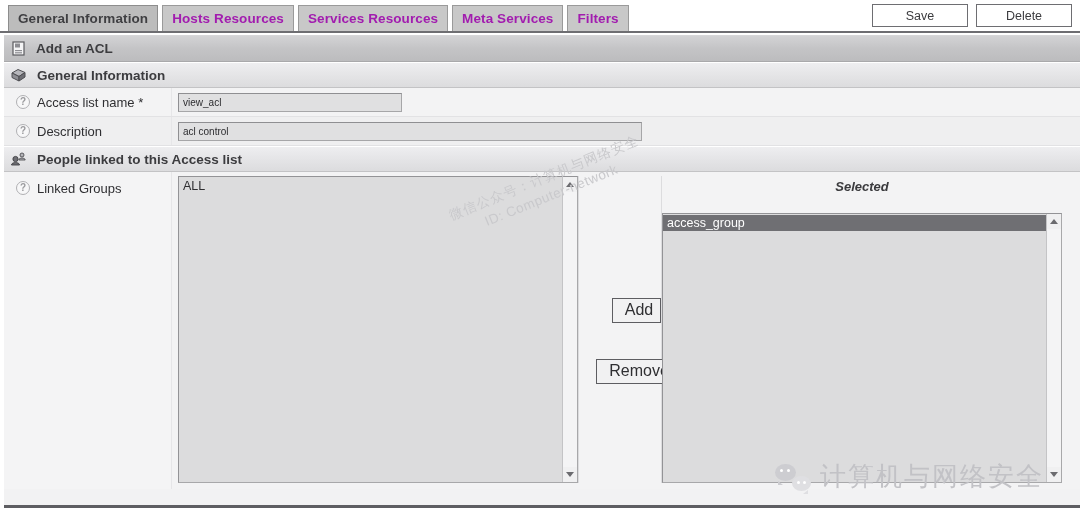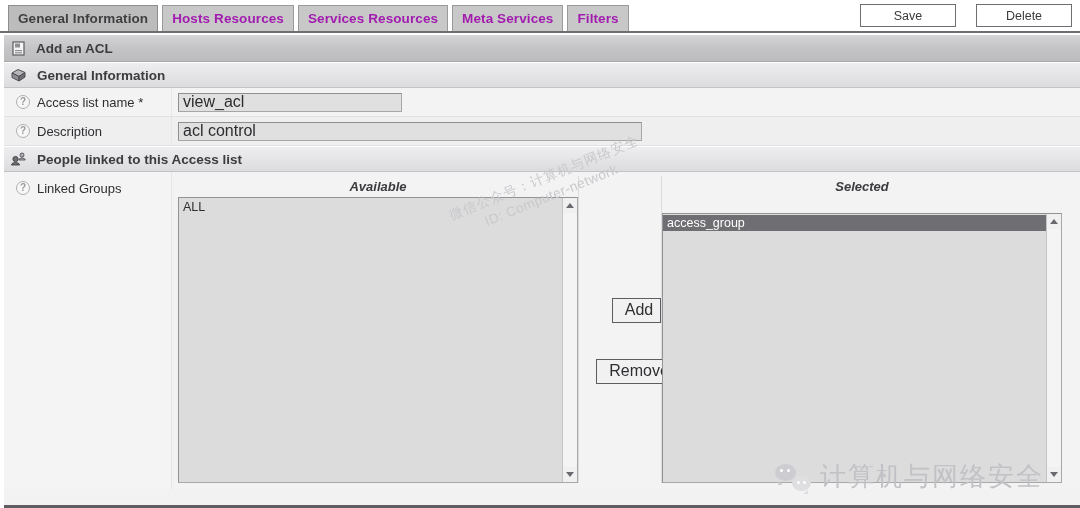--- a/index.html
+++ b/index.html
@@ -59,21 +59,21 @@
     background: #bcbcbc;
     border-color: #8d8d8d;
     color: #3f3f42;
   }
 
   .topbtns {
     position: absolute;
     right: 8px;
     top: 4px;
     display: flex;
-    gap: 20px;
+    gap: 8px;
     text-align: center;
   }
   .topbtn {
     width: 96px;
     height: 23px;
     background: #ffffff;
     border: 1px solid #6e6e72;
     font-size: 12.5px;
     color: #3b3b3e;
     display: flex;
@@ -172,21 +172,21 @@
     box-sizing: border-box;
   }
 
   .textinput {
     height: 19px;
     background: #e0e0e1;
     border: 1px solid #a6a6a8;
     border-top-color: #8f8f92;
     border-left-color: #8f8f92;
     font-family: "Liberation Sans", sans-serif;
-    font-size: 16px;
+    font-size: 10px;
     color: #2c2c2f;
     padding: 0 4px;
     box-sizing: border-box;
     outline: none;
   }
   .w-name { width: 224px; }
   .w-desc { width: 464px; }
 
   
   .qicon {
@@ -516,21 +516,20 @@
     <div class="dualwrap">
 
       <div class="dual-label">
         <span class="qicon">?</span>
         <span class="lbl">Linked Groups</span>
       </div>
 
       <div class="dual-main">
 
         <div class="listcol left">
-          <div class="listcaption">Available</div>
           <div class="listboxwrap">
             <div class="listbox">
               <div class="litem">ALL</div>
             </div>
             <div class="vscroll">
               <div class="sbtn">
                 <span class="arrow-up"></span>
               </div>
               <div class="strack"></div>
               <div class="sbtn">

